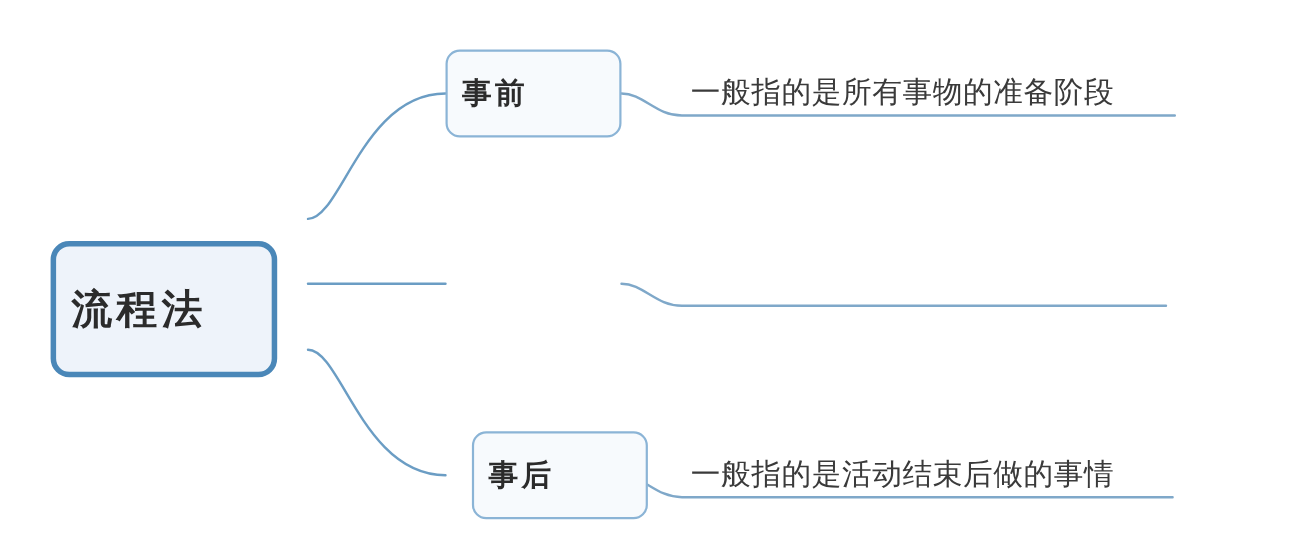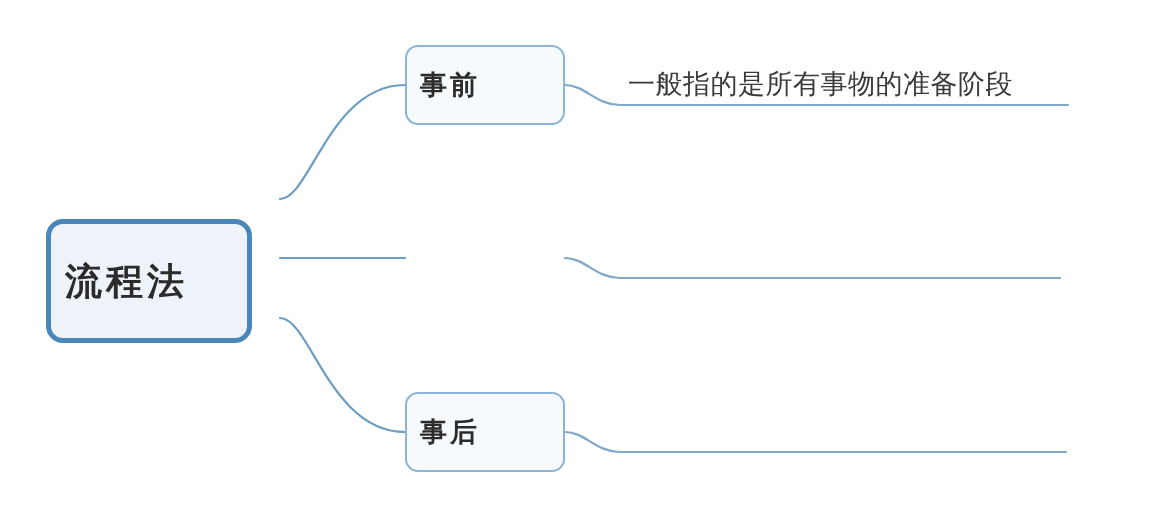--- a/index.html
+++ b/index.html
@@ -64,21 +64,21 @@
   .node-branch .node-label {
     font-size: 27px;
     font-weight: bold;
     color: #2b2b2b;
     letter-spacing: 3px;
     text-indent: 3px;
     line-height: 1;
   }
   #node-branch-0 { top: 45px; }
   #node-branch-1 { top: 218px; }
-  #node-branch-2 { top: 392px; }
+  #node-branch-2 { top: 392px; margin-left: 24px; }
 
   .leaf-label {
     position: absolute;
     left: 628px;
     font-size: 27px;
     color: #3a3a3a;
     white-space: nowrap;
     letter-spacing: 0.5px;
     line-height: 1;
     z-index: 3;
@@ -110,14 +110,15 @@
   </div>
 
   <div class="node node-branch" id="node-branch-0">
     <span class="node-label">事前</span>
   </div>
   <div class="node node-branch" id="node-branch-2">
     <span class="node-label">事后</span>
   </div>
 
   <div class="leaf-label" id="leaf-label-0">一般指的是所有事物的准备阶段</div>
+  <div class="leaf-label" id="leaf-label-2">一般指的是活动结束后做的事情</div>
 
 </div>
 
 </body></html>

